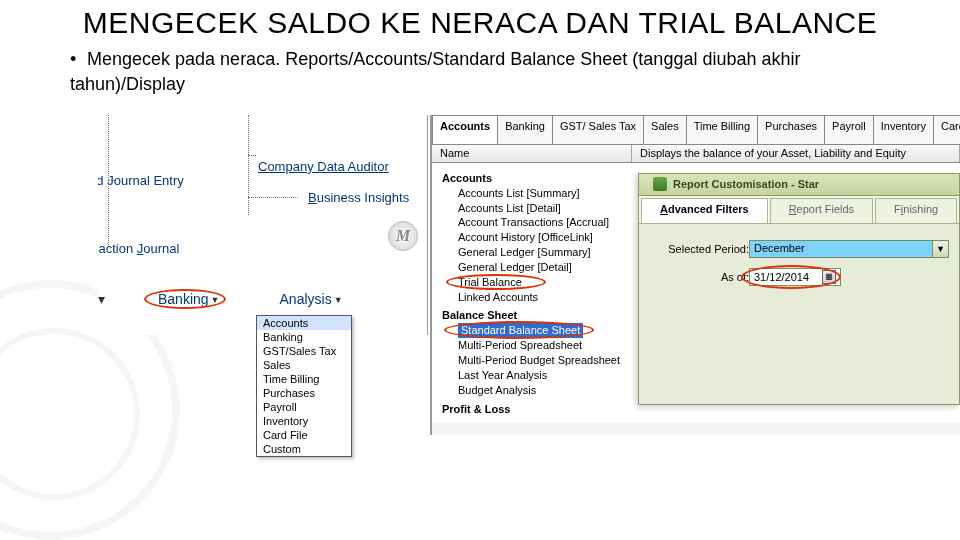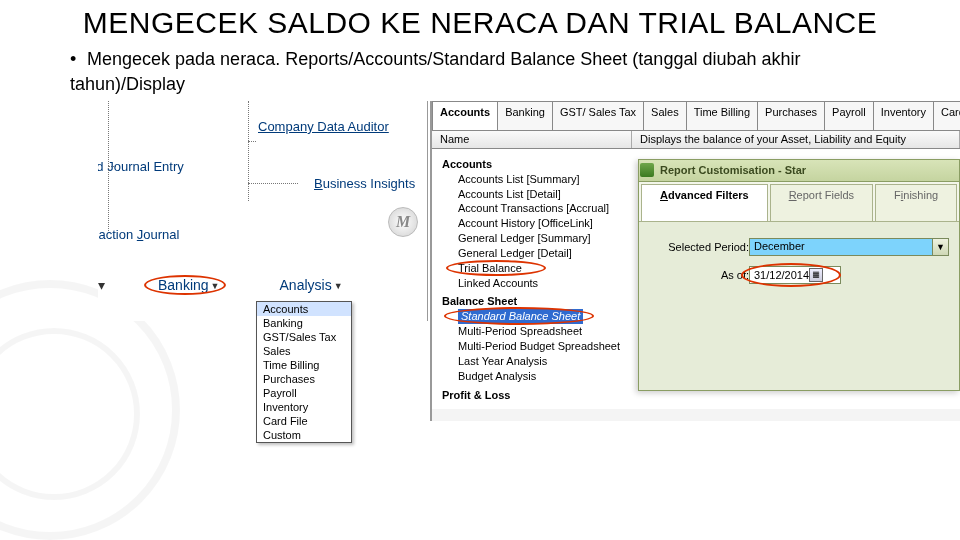--- a/index.html
+++ b/index.html
@@ -14,21 +14,21 @@
     color: #000;
   }
   .title {
     text-align: center;
     font-size: 30px;
     font-weight: 400;
     margin: 6px 60px 6px 60px;
     line-height: 1.15;
     letter-spacing: 0.5px;
   }
-  .bullet-wrap { margin: 6px 70px 4px 70px; font-size: 18px; line-height: 1.4; }
+  .bullet-wrap { margin: 6px 70px 18px 70px; font-size: 18px; line-height: 1.4; }
   .bullet-wrap .dot { display:inline-block; width:12px; }
   .shots { position: relative; width: 100%; height: 360px; }
 
   
   .left {
     position:absolute;
     left:98px; top:0;
     width:330px; height:220px;
     border-right:1px solid #999;
     background:#fff;
@@ -97,50 +97,50 @@
   .report-tree {
     padding:4px 10px;
     font-size:11px;
     line-height:1.35;
     background:#fff;
     height:260px;
     position:relative;
   }
   .grp { font-weight:bold; margin-top:4px; }
   .leaf { margin-left:16px; cursor:pointer; }
-  .leaf.sel { background:#2f6bd0; color:#fff; display:inline-block; padding:0 3px;font-style:italic; }
+  .leaf.sel { background:#2f6bd0; color:#fff; display:inline-block; padding:0 3px; }
 
   
   .overlay {
     position:absolute;
     left:638px; top:58px;
     width:322px; height:232px;
     background:#e6ecd8;
     border:1px solid #8a9d63;
     box-shadow:-2px 2px 6px rgba(0,0,0,.2);
     font-family: Tahoma, sans-serif;
     font-size:11px;
     z-index:10;
   }
   .overlay .tb {
     height:22px;
     background:linear-gradient(#d8e4b8,#c5d4a0);
     border-bottom:1px solid #8a9d63;
     display:flex; align-items:center;
-    padding:0 1px;
+    padding:0 14px;
     font-weight:bold; color:#3b4a1f;
   }
   .overlay .ico {
     width:14px;height:14px;
     background:linear-gradient(#6fa64b,#3b7a20);
     border-radius:2px;
     margin-right:6px;
   }
   .ov-tabs {
-    display:flex; height:40px;
+    display:flex; height:28px;
     background:#f3f6ea;
     border-bottom:1px solid #aab38c;
     font-size:11px;
   }
   .ov-tabs .ot {
     padding:4px 18px 0 18px;
     border:1px solid #aab38c;
     border-bottom:none;
     margin:2px 0 0 2px;
     background:#eef2e0;
@@ -169,21 +169,21 @@
     line-height:16px;
     cursor:pointer;
   }
   .datebox {
     width:92px;
     border:1px solid #7a8a5c;
     background:#fff;
     padding:1px 4px;
     height:18px;
     display:flex;
-    justify-content:flex-start;
+    justify-content:space-between;
     align-items:center;
   }
   .datebox .cal {
     width:14px;height:14px;
     border:1px solid #666;
     background:linear-gradient(#eef,#ccd);
     font-size:8px; line-height:12px; text-align:center;
     cursor:pointer;
   }
 
@@ -216,25 +216,25 @@
 
 <div class="shots">
 
   <div class="left">
     <span class="tree-line" style="left:10px;top:0;height:65px;width:1px;"></span>
     <span class="tree-line" style="left:10px;top:65px;width:8px;height:1px;"></span>
     <a class="node-link" style="left:-6px;top:58px">rd Journal Entry</a>
 
     <span class="tree-line" style="left:150px;top:0;height:100px;width:1px;"></span>
     <span class="tree-line" style="left:150px;top:40px;width:8px;height:1px;"></span>
-    <a class="node-link" style="left:160px;top:18px">
+    <a class="node-link" style="left:160px;top:44px">
       <u>Company Data Auditor</u>
     </a>
     <span class="tree-line" style="left:150px;top:82px;width:50px;height:1px;"></span>
-    <a class="node-link" style="left:216px;top:75px">
+    <a class="node-link" style="left:210px;top:75px">
       <u>B</u><span>usiness Insights</span>
     </a>
 
     <span class="tree-line" style="left:10px;top:65px;height:65px;width:1px;"></span>
     <a class="node-link" style="left:-6px;top:126px">
       <span>saction </span><u>J</u><span>ournal</span>
     </a>
 
     <div style="position:absolute;left:290px;top:106px;width:30px;height:30px;border-radius:50%;background:radial-gradient(#fff,#d0d0d0);border:1px solid #bbb;font:italic bold 16px Georgia;color:#888;text-align:center;line-height:28px;">M</div>
 

